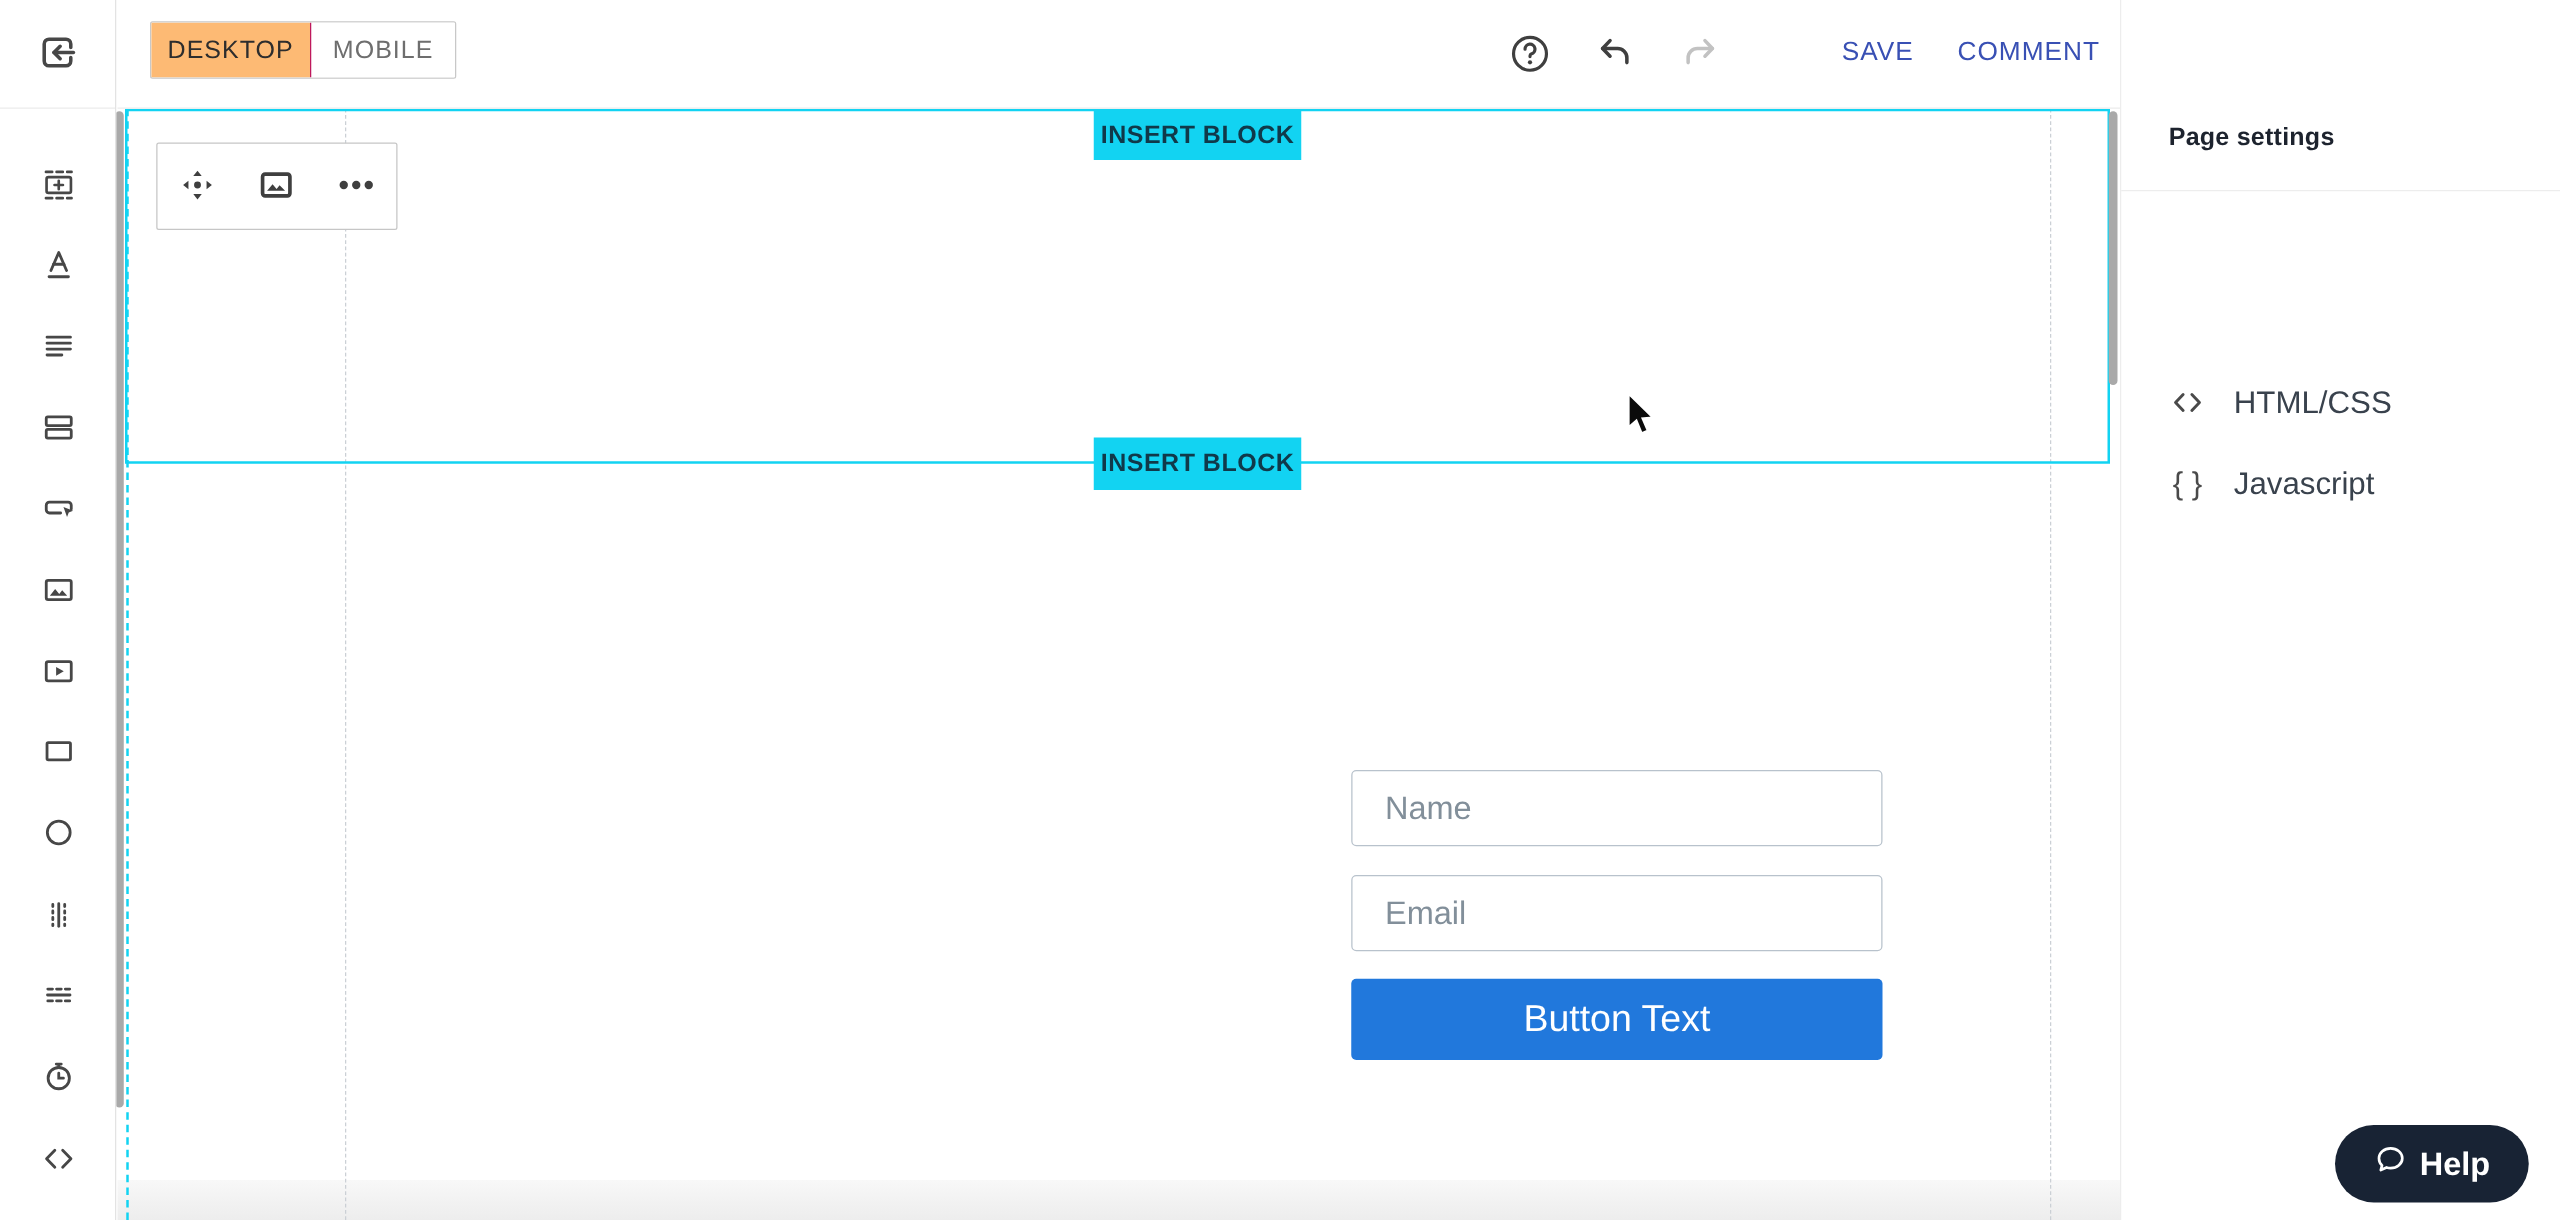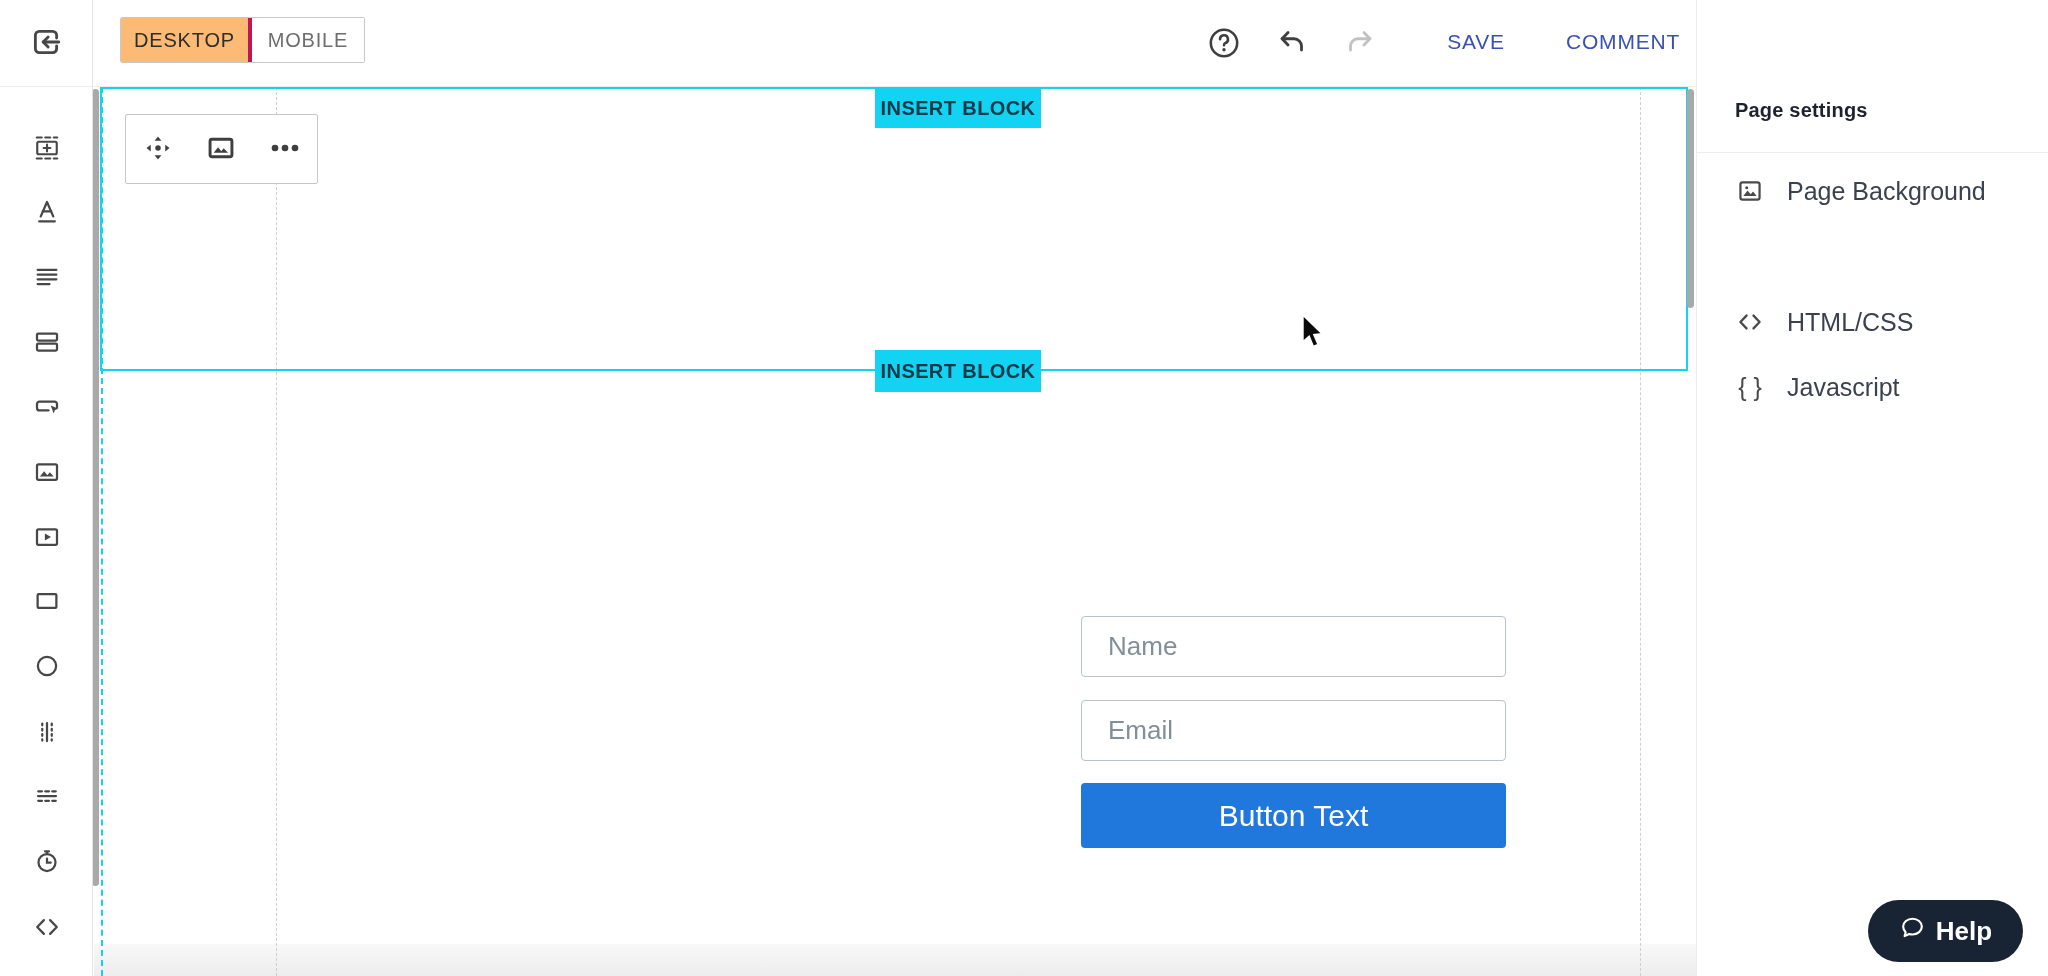--- a/index.html
+++ b/index.html
@@ -15,23 +15,23 @@
   .sidebar{left:0;top:0;width:93px;height:976px;background:#fff;border-right:1px solid #e3e3e3;z-index:40;}
   .sidebar-top{position:absolute;left:0;top:0;width:100%;height:87px;border-bottom:1px solid #ececec;display:flex;align-items:center;justify-content:center;}
   .tool-btn{position:absolute;left:31px;width:32px;height:32px;display:flex;align-items:center;justify-content:center;}
   .tool-btn svg{display:block;}
 
   
   .topbar{left:94px;top:0;width:1602px;height:87px;background:#fff;border-bottom:1px solid #ececec;z-index:30;}
   .device-toggle{position:absolute;left:26px;top:17px;height:46px;display:flex;border:1px solid #c8c8c8;border-radius:2px;overflow:hidden;background:#fff;}
   .seg{height:44px;line-height:44px;text-align:center;font-size:20px;letter-spacing:.8px;font-weight:500;}
   .seg.active{width:127px;background:#fdba74;color:#2d2d2d;}
-  .seg.idle{width:116px;background:#fff;color:#6e6e6e;border-left:4px solid #be185d;}
+  .seg.idle{width:116px;background:#fff;color:#6e6e6e;border-left:1px solid #be185d;}
   .tb-icon{position:absolute;top:26px;width:36px;height:36px;display:flex;align-items:center;justify-content:center;}
-  .tb-link{position:absolute;top:30px;width:110px;text-align:center;font-size:21px;letter-spacing:.8px;font-weight:500;color:#3950b4;}
+  .tb-link{position:absolute;top:30px;width:110px;text-align:right;font-size:21px;letter-spacing:.8px;font-weight:500;color:#3950b4;}
   .update-btn{position:absolute;left:1774px;top:14px;width:150px;height:56px;background:#f7941f;border-radius:2px;color:#fff;font-size:21px;letter-spacing:1px;font-weight:500;text-align:center;}
 
   
   .bottom-band{left:94px;top:944px;width:1602px;height:32px;background:linear-gradient(#f8f8f8,#ededed);z-index:1;}
   .guide{top:87px;height:889px;width:0;z-index:2;}
   .guide.cyan{border-left:2px dashed #12d3f2;}
   .guide.gray{border-left:1px dashed #cbd0d5;}
   .section-outline{left:100px;top:87px;width:1588px;height:284px;border:2px solid #12d3f2;z-index:3;}
   .insert-block{width:166px;background:#12d3f2;color:#10394a;font-size:20px;font-weight:600;letter-spacing:.4px;text-align:center;z-index:6;}
   .el-toolbar{left:125px;top:114px;width:193px;height:70px;background:#fff;border:1px solid #c6c6c6;border-radius:2px;display:flex;align-items:center;justify-content:space-around;z-index:5;}
@@ -271,30 +271,20 @@
     <button class="tb-link" style="left:1327px;">SAVE</button>
     <button class="tb-link" style="left:1472px;">COMMENT</button>
     <button class="tb-link" style="left:1636px;">PREVIEW</button>
     <button class="update-btn">UPDATE</button>
   </div>
 
   <div class="abs panel">
     <div class="panel-title">Page settings</div>
     <div class="panel-divider"></div>
 
-    <button class="panel-item" style="top:166px;">
-      <span class="p-icon">
-        <svg width="28" height="28" viewBox="0 0 24 24" fill="none" stroke="#4a4a4a" stroke-width="1.9">
-          <rect x="3.8" y="4.6" width="16.4" height="14.8" rx="1.8"></rect>
-          <circle cx="9.2" cy="9.2" r="1.3" fill="#4a4a4a" stroke="none"></circle>
-          <path d="M6.3 16.2 l3.6-4.6 2.7 3.2 2-2.4 3.1 3.8z" fill="#4a4a4a" stroke="none"></path>
-        </svg>
-      </span>
-      <span class="p-label">Page Background</span>
-    </button>
 
 
     <button class="panel-item" style="top:297px;">
       <span class="p-icon">
         <svg width="28" height="28" viewBox="0 0 24 24" fill="none" stroke="#4a4a4a" stroke-width="2" stroke-linecap="round" stroke-linejoin="round">
           <path d="M9 6.5 L3.8 12 l5.2 5.5"></path>
             <path d="M15 6.5 L20.2 12 l-5.2 5.5"></path>
         </svg>
       </span>
       <span class="p-label">HTML/CSS</span>

